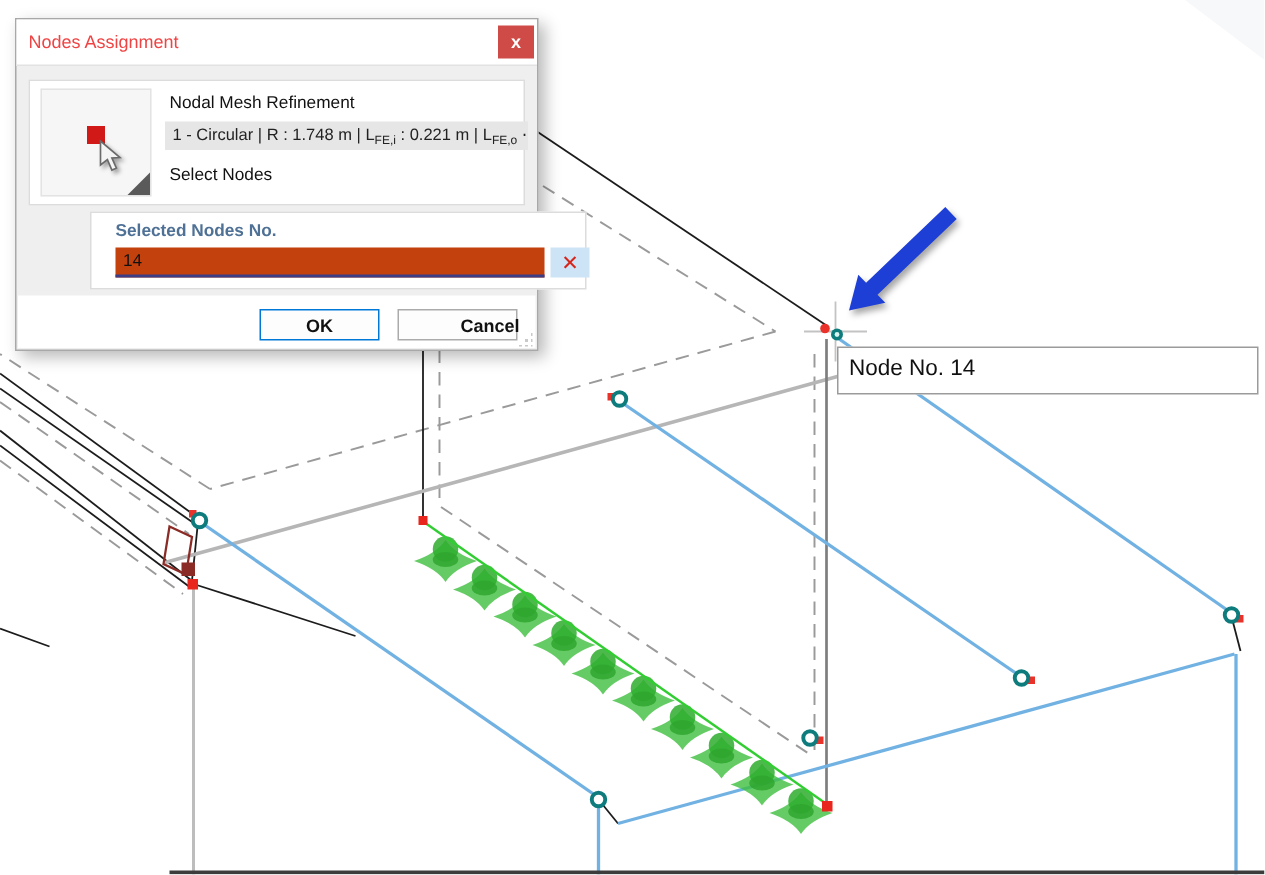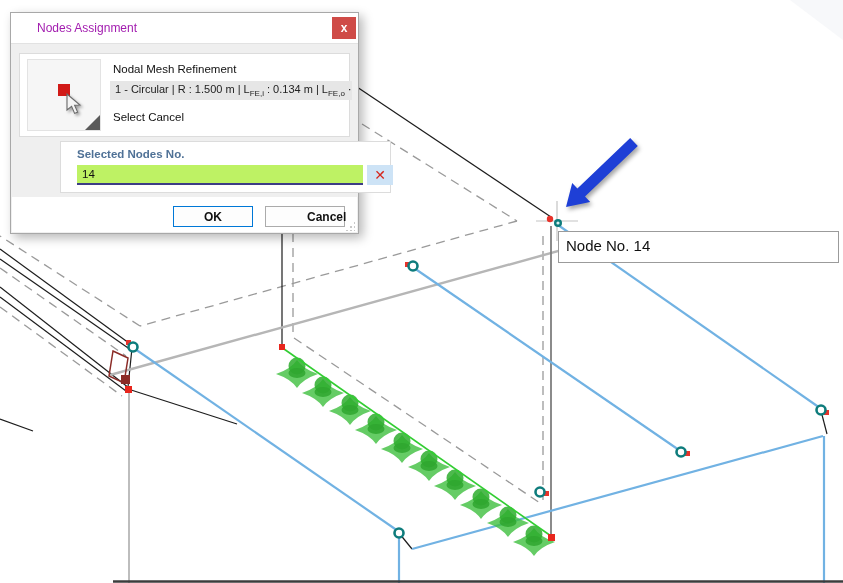--- a/index.html
+++ b/index.html
@@ -18,42 +18,42 @@
     white-space:nowrap;
   }
   
   .dialog{
     position:absolute;left:10px;top:12px;width:347px;height:220px;
     background:#efefef;border:1px solid #a8a8a8;
     box-shadow:4px 4px 10px rgba(0,0,0,.28);
     font-size:11.5px;color:#1a1a1a;
   }
   .titlebar{position:absolute;left:0;top:0;right:0;height:30px;background:#ffffff;border-bottom:1px solid #e2e2e2;}
-  .title{position:absolute;left:26px;top:8px;font-size:12px;color:#a21caf;}
+  .title{position:absolute;left:8px;top:8px;font-size:12px;color:#ef4444;}
   .closebtn{
     position:absolute;right:2px;top:4px;width:24px;height:22px;background:#cf4b47;
     color:#fff;font-size:12px;font-weight:bold;text-align:center;line-height:22px;cursor:default;
   }
   .card{position:absolute;background:#ffffff;border:1px solid #dcdcdc;}
   .card1{left:8px;top:40px;width:329px;height:82px;}
   .card2{left:8px;top:128px;width:329px;height:50px;margin-left:41px;}
   .icontile{position:absolute;left:7px;top:5px;width:72px;height:70px;background:#f6f6f6;border:1px solid #e3e3e3;}
   .redsq{position:absolute;left:30px;top:24px;width:12px;height:12px;background:#d11a17;}
   .corner{position:absolute;right:0;bottom:0;width:0;height:0;border-left:15px solid transparent;border-bottom:15px solid #5a5a5a;}
   .h1{position:absolute;left:93px;top:9px;color:#111;text-align:right;}
   .reffield{
     position:absolute;left:90px;top:27px;width:233px;height:16px;background:#e6e6e6;
     padding:2px 4px 1px 5px;font-size:11px;color:#222;white-space:nowrap;overflow:hidden;
   }
   .reffield sub{font-size:8px;}
   .action{position:absolute;left:93px;top:57px;color:#111;}
   .sel-label{position:absolute;left:16px;top:6px;color:#4f7196;font-weight:bold;}
   .sel-input{
     position:absolute;left:16px;top:23px;width:281px;height:18px;
-    background:#bef264;border:none;border-bottom:2px solid #3d3d85;
+    background:#c2410c;border:none;border-bottom:2px solid #3d3d85;
     font-family:inherit;font-size:11.5px;color:#111;padding:0 0 0 5px;outline:none;
   }
   .clearbtn{
     position:absolute;left:306px;top:23px;width:26px;height:20px;background:#cde3f6;
     color:#d6261c;font-weight:bold;font-size:14px;text-align:center;line-height:20px;cursor:default;
   }
   .footer{position:absolute;left:1px;top:184px;width:345px;height:35px;background:#ffffff;}
   .btn{
     position:absolute;top:9px;width:80px;height:21px;background:#fdfdfd;
     font-family:inherit;font-size:12px;color:#111;line-height:19px;text-align:center;font-weight:bold;
@@ -200,22 +200,22 @@
 
   <div class="card card1">
     <div class="icontile">
       <div class="redsq"></div>
       <svg class="cursor-arrow" width="16" height="22" viewBox="0 0 16 22">
         <path d="M1 1 L1 17 L5.6 13.4 L8.6 20.4 L11.6 19.1 L8.6 12.3 L14 12 Z" fill="#f4f4f4" stroke="#6a6a6a" stroke-width="1.1"></path>
       </svg>
       <div class="corner"></div>
     </div>
     <div class="h1">Nodal Mesh Refinement</div>
-    <div class="reffield"><span>1 - Circular | R : 1.500 m | L</span><sub>FE,i</sub><span> : 0.134 m | L</span><sub>FE,o</sub><span> ⋯</span></div>
-    <div class="action">Select Cancel</div>
+    <div class="reffield"><span>1 - Circular | R : 1.748 m | L</span><sub>FE,i</sub><span> : 0.221 m | L</span><sub>FE,o</sub><span> ⋯</span></div>
+    <div class="action">Select Nodes</div>
   </div>
 
   <div class="card card2">
     <div class="sel-label">Selected Nodes No.</div>
     <input class="sel-input" type="text" value="14" style="">
     <div class="clearbtn">✕</div>
   </div>
 
   <div class="footer">
     <button class="btn ok">OK</button>

